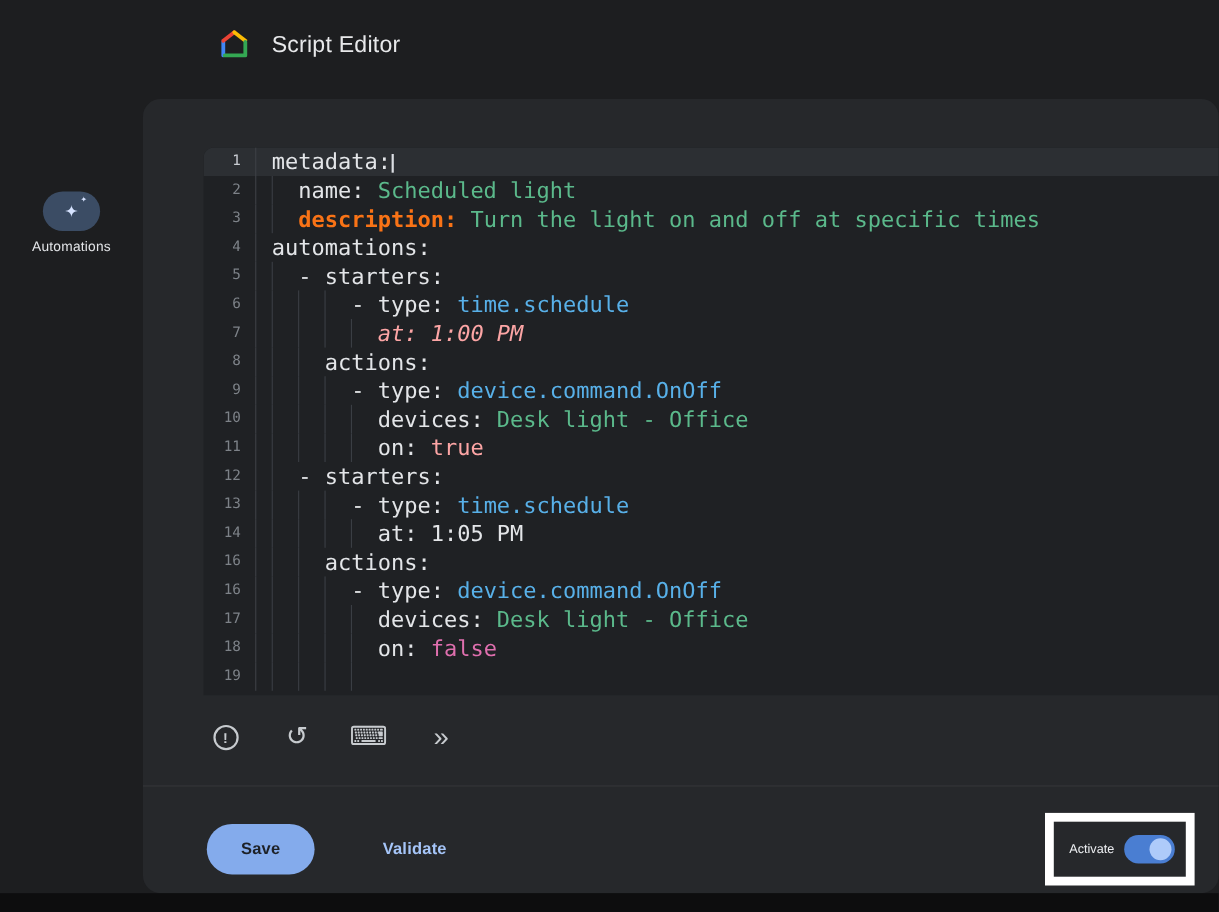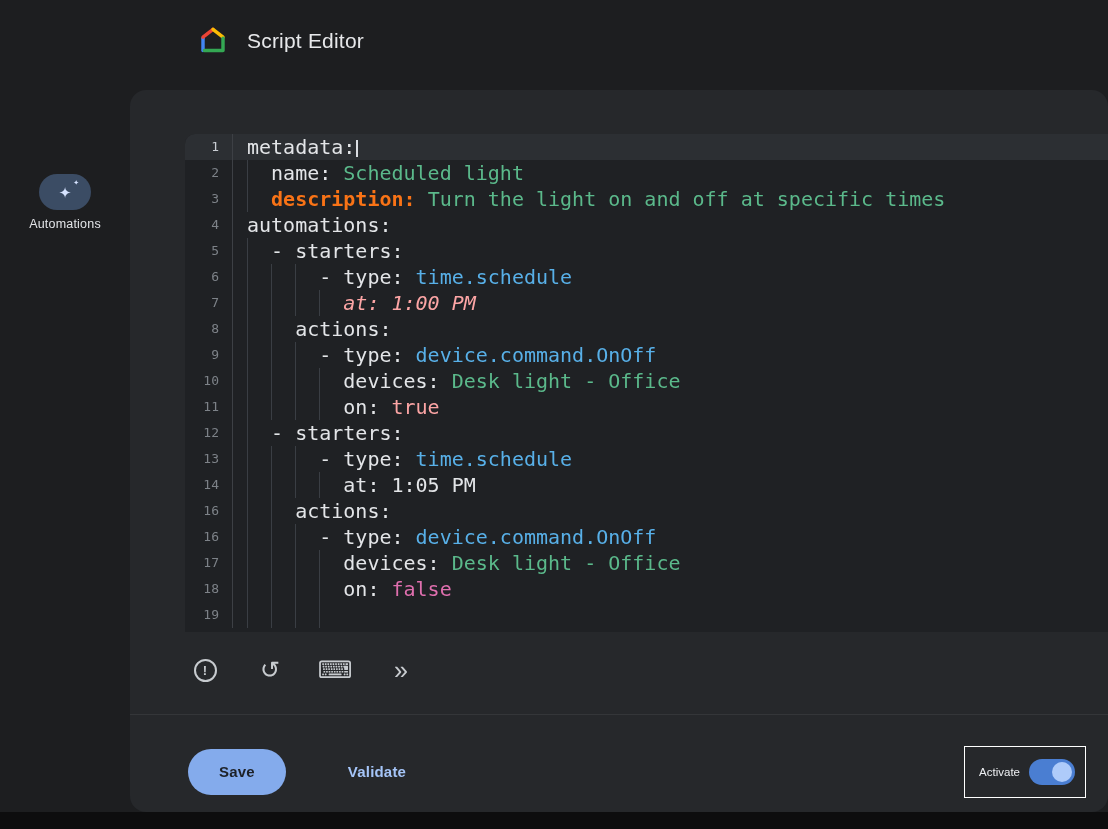--- a/index.html
+++ b/index.html
@@ -75,21 +75,21 @@
   .save-btn{
     height:46px;padding:0 31px;border-radius:23px;border:none;cursor:pointer;
     background:#84abec;color:#1d2127;font-size:15px;font-weight:bold;letter-spacing:.2px;
   }
   .validate-btn{
     margin-left:56px;background:none;border:none;cursor:pointer;
     color:#a5c5f8;font-size:15px;font-weight:bold;letter-spacing:.2px;
   }
   .activate-wrap{
     margin-left:auto;display:flex;align-items:center;gap:9px;
-    border:1px solid #ffffff;padding:12px 10px 12px 14px;
+    border:8px solid #ffffff;padding:12px 10px 12px 14px;
   }
   .activate-label{color:#edeff2;font-size:11.5px;}
   .toggle{width:46px;height:26px;border-radius:13px;background:#4a7ed2;position:relative;cursor:pointer;}
   .knob{position:absolute;top:3px;right:3px;width:20px;height:20px;border-radius:50%;background:#aecbfa;}
 
   .bottom-strip{position:absolute;left:0;bottom:0;width:100%;height:17px;background:#0d0d0e;}
 </style>
 </head>
 <body>
 

